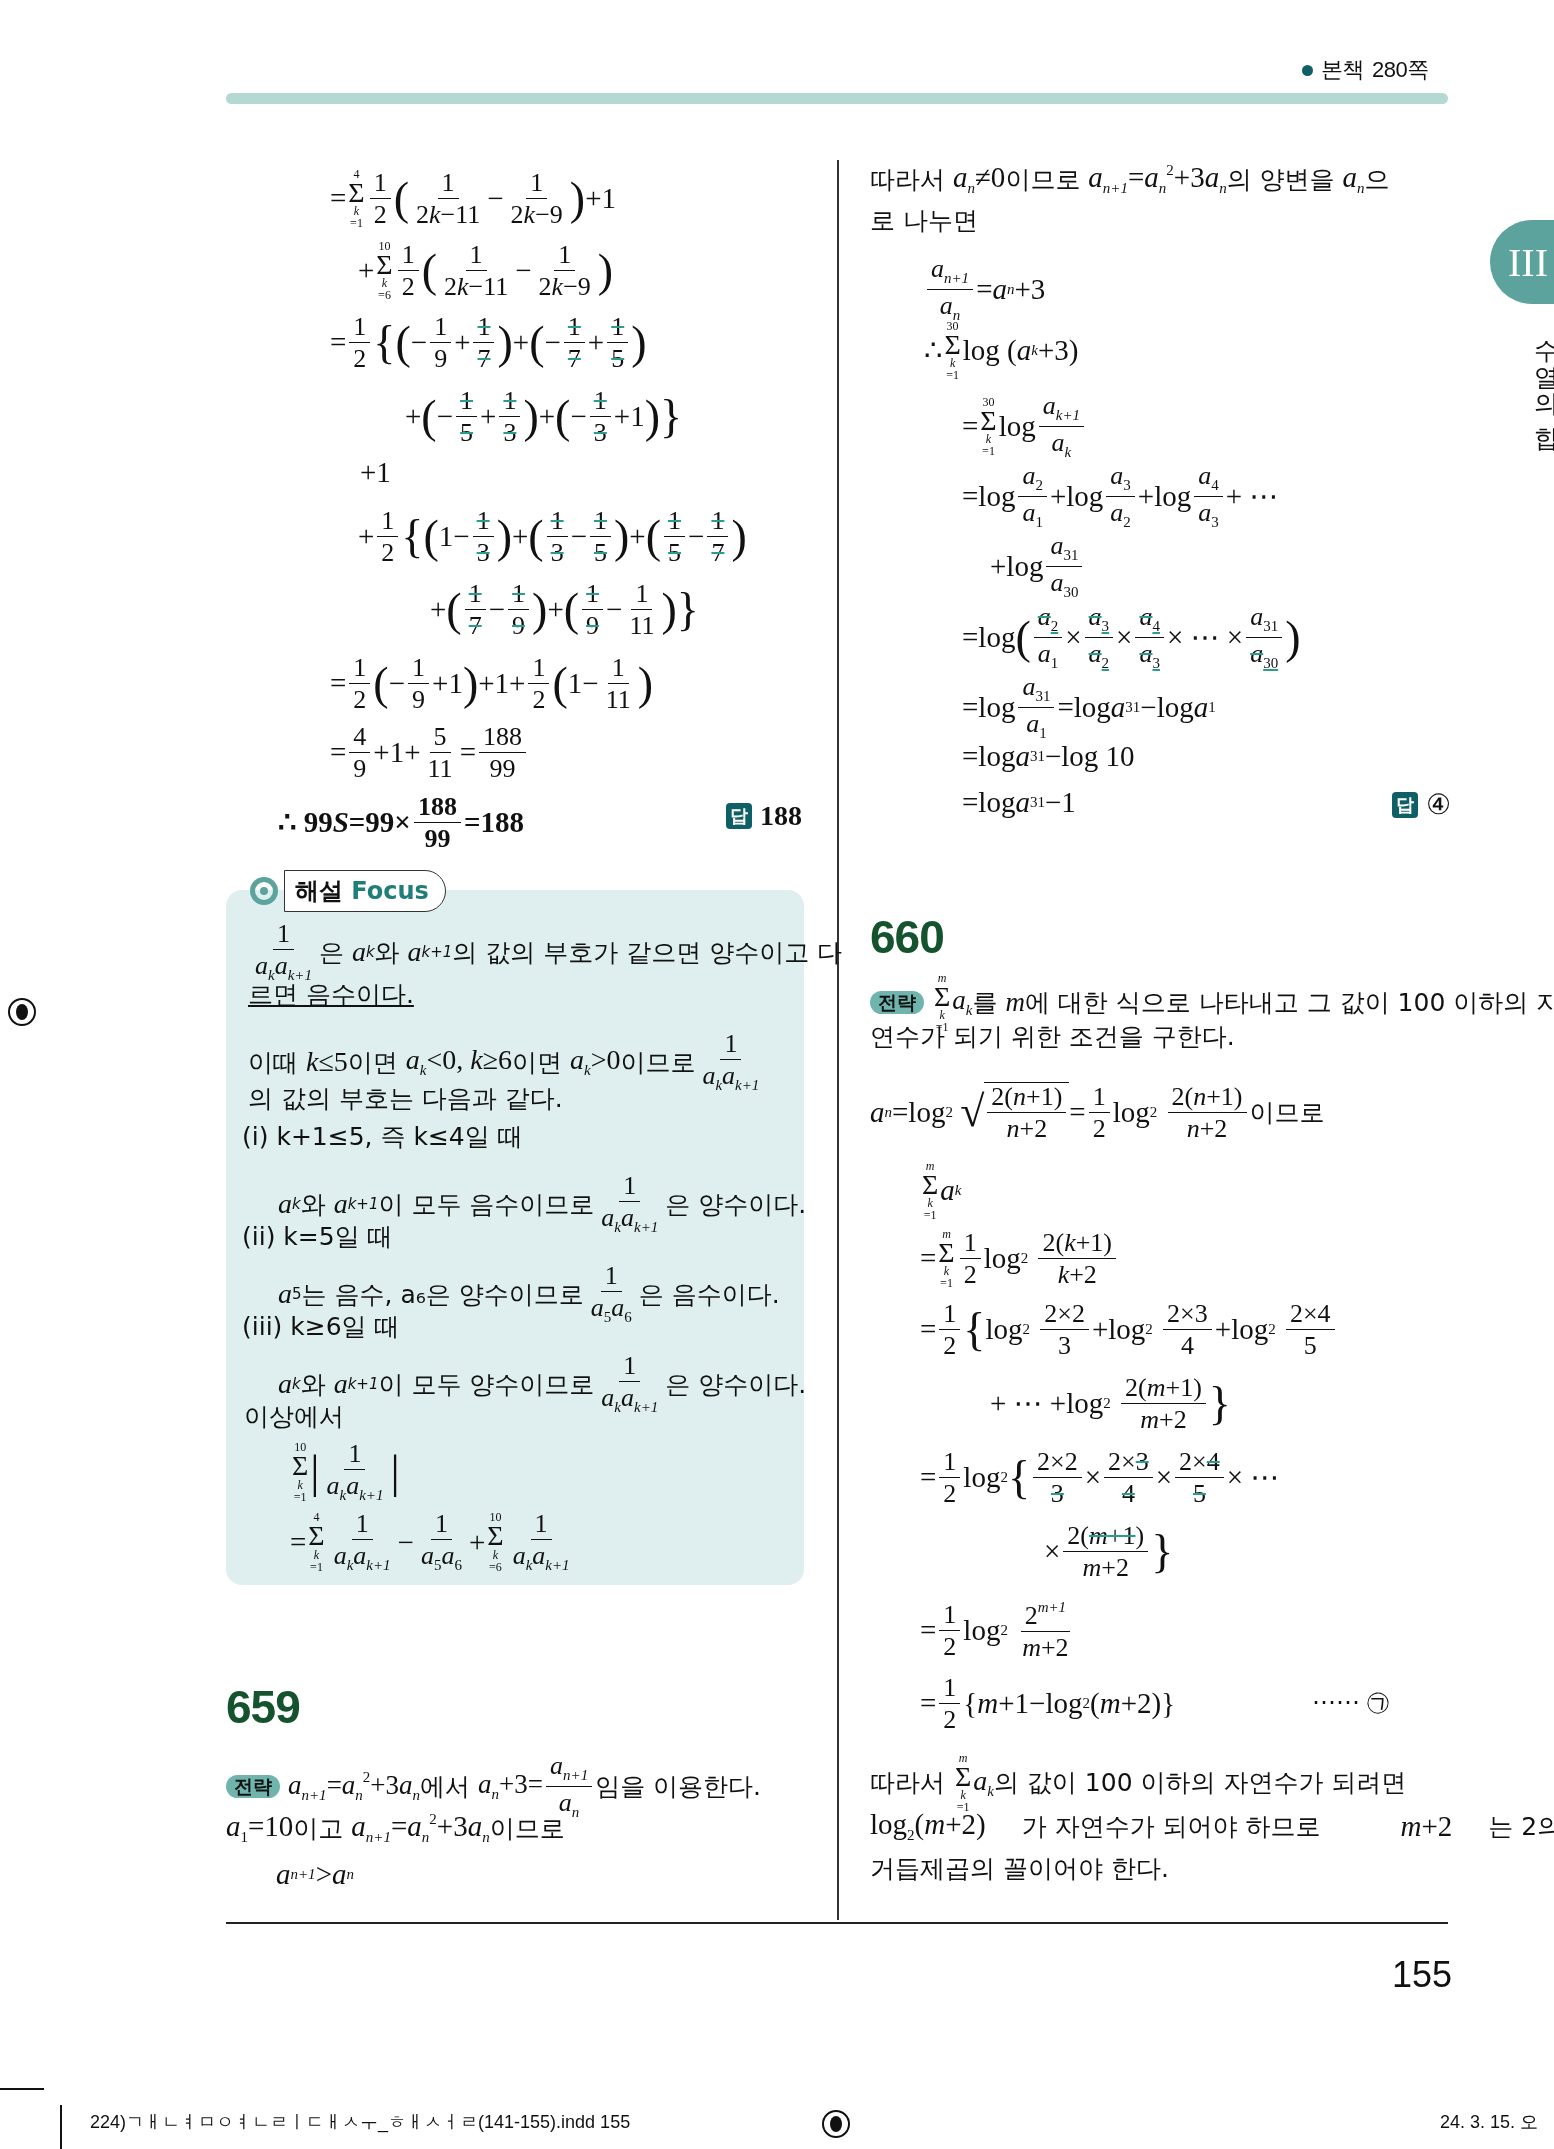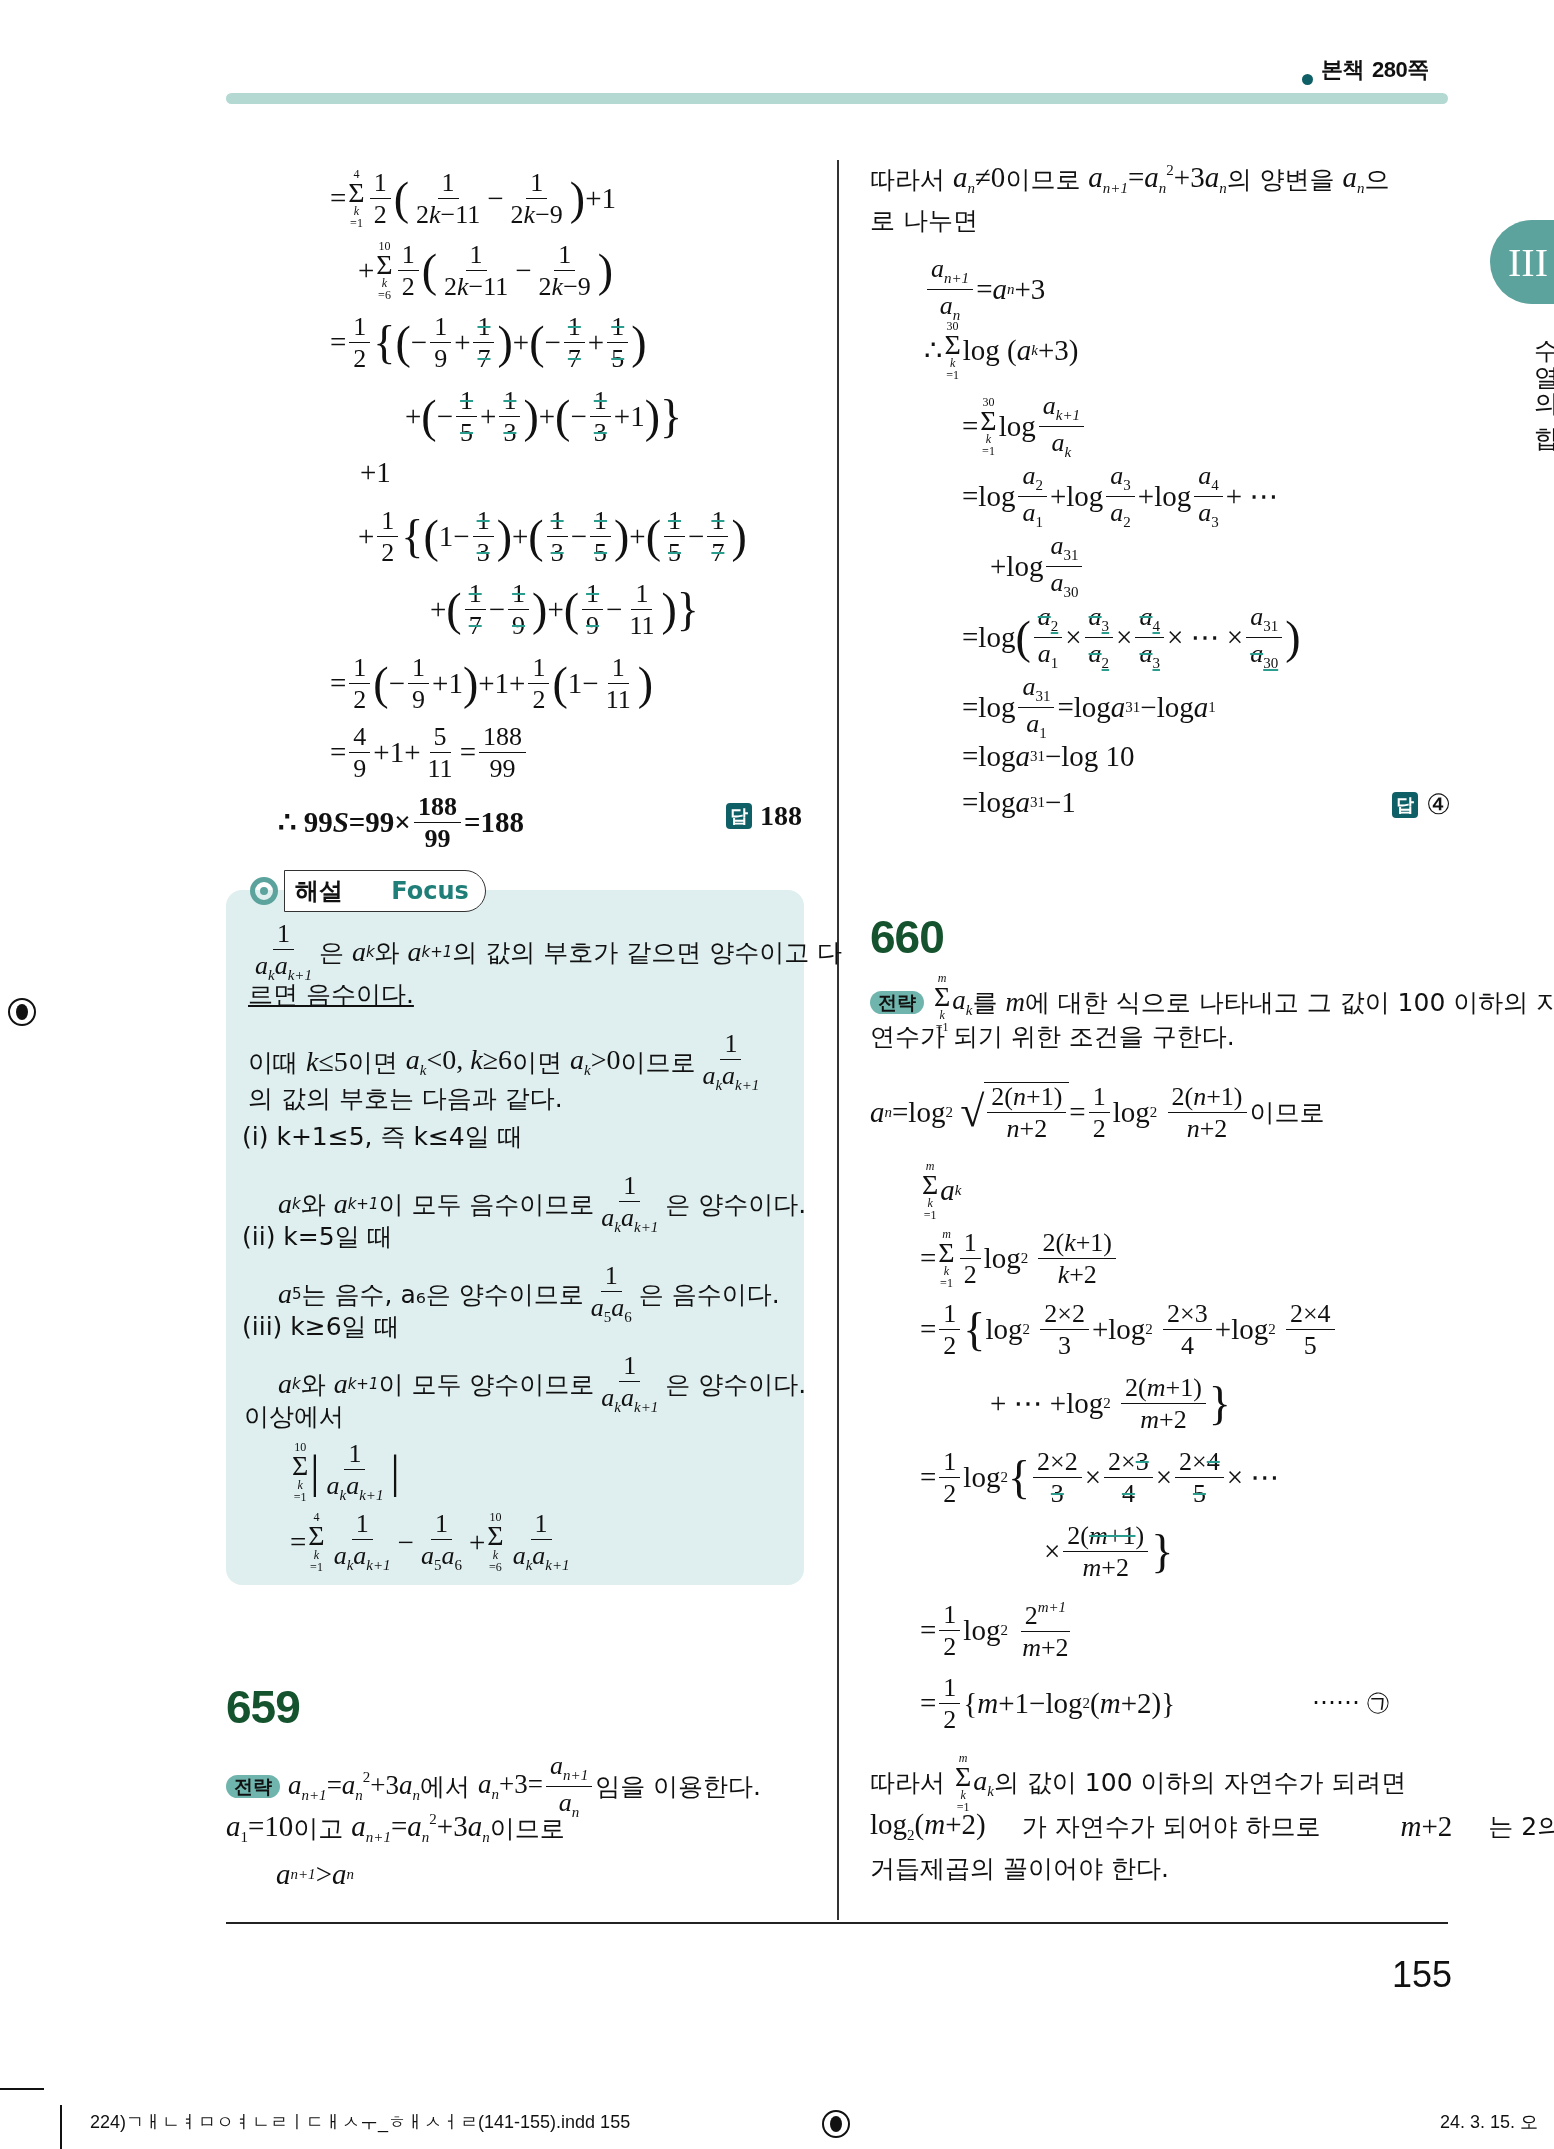--- a/index.html
+++ b/index.html
@@ -3,21 +3,21 @@
 <meta charset="utf-8">
 <style>
   html, body { margin:0; padding:0; background:#ffffff; }
   body { width:1554px; height:2149px; position:relative; overflow:hidden;
          font-family:"Liberation Serif","DejaVu Serif",serif; color:#111; }
   .abs { position:absolute; }
   .sans { font-family:"Liberation Sans","DejaVu Sans",sans-serif; }
 
   
   .top-bar { left:226px; top:93px; width:1222px; height:11px; background:#b3d9d2; border-radius:6px; }
-  .ref { left:1302px; top:55px; font-size:22px; font-weight:bold; letter-spacing:-0.5px; display:flex; align-items:flex-end; gap:8px; }
+  .ref { left:1302px; top:55px; font-size:22px; font-weight:normal; letter-spacing:-0.5px; display:flex; align-items:center; gap:8px; }
   .ref .dot { width:11px; height:11px; border-radius:50%; background:#0f5f66; display:inline-block; }
 
   
   .side-tab { left:1490px; top:220px; width:80px; height:84px; background:#5ba39c; border-radius:42px 0 0 42px; color:#fff; font-size:40px; display:flex; align-items:center; padding-left:18px; box-sizing:border-box; }
   .side-label { left:1530px; top:322px; writing-mode:vertical-rl; font-size:22px; letter-spacing:1px; color:#111; }
 
   
   .col-divider { left:837px; top:160px; width:2px; height:1760px; background:#333; }
 
   
@@ -43,21 +43,21 @@
   
   .ans { display:flex; align-items:center; gap:8px; font-weight:bold; font-size:28px; }
   .ans .box { background:#0f5f66; color:#fff; font-family:"DejaVu Sans",sans-serif; font-size:18px; border-radius:4px; padding:1px 4px; }
 
   
   .focus-box { left:226px; top:890px; width:578px; height:695px; background:#dfeeee; border-radius:16px; }
   .focus-head { left:250px; top:870px; display:flex; align-items:center; gap:6px; }
   .focus-head .ring { width:28px; height:28px; border-radius:50%; border:5px solid #5ba39c; box-sizing:border-box; display:flex; align-items:center; justify-content:center; }
   .focus-head .ring span { width:8px; height:8px; border-radius:50%; background:#5ba39c; }
   .focus-head .pill { background:#fff; border:1.5px solid #333; border-radius:0 22px 22px 0; padding:4px 16px 4px 10px; font-family:"DejaVu Sans",sans-serif; font-weight:bold; font-size:24px; }
-  .focus-head .pill .f { color:#1f7e78;margin-left:40px; }
+  .focus-head .pill .f { color:#1f7e78; }
 
   .bottom-rule { left:226px; top:1922px; width:1222px; height:2px; background:#222; }
   .page-num { left:1392px; top:1954px; font-family:"Liberation Sans",sans-serif; font-size:36px; }
 
   .slug { left:90px; top:2110px; font-family:"Liberation Sans",sans-serif; font-size:18px; }
   .slug-date { left:1440px; top:2110px; font-family:"Liberation Sans",sans-serif; font-size:18px; }
   .regmark { width:28px; height:28px; border:2px solid #111; border-radius:50%; box-sizing:border-box; display:flex; align-items:center; justify-content:center; }
   .regmark span { width:12px; height:16px; background:#111; border-radius:50%; }
   .crop-line-h { left:0; top:2088px; width:44px; height:2px; background:#111; }
   .crop-line-v { left:60px; top:2105px; width:2px; height:44px; background:#111; }

